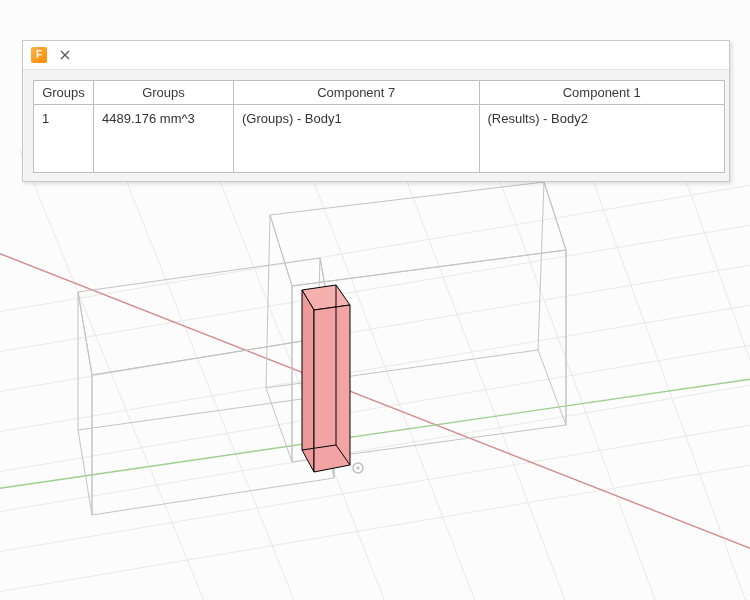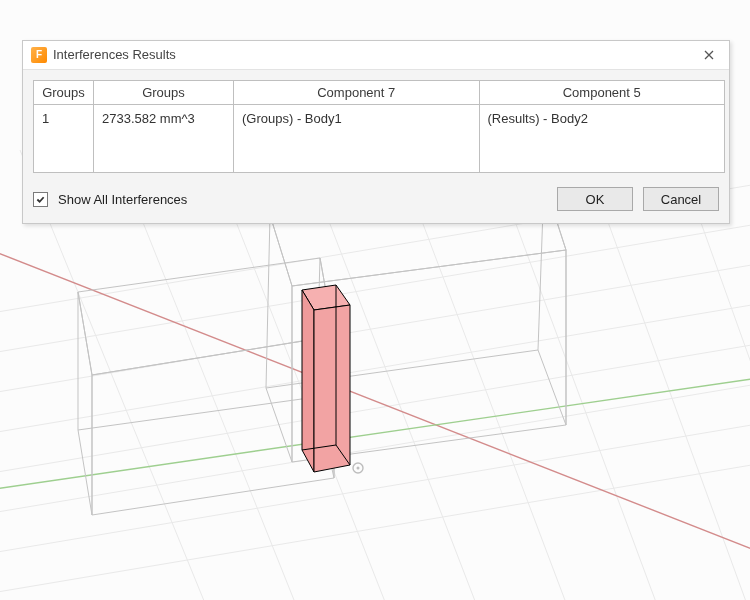--- a/index.html
+++ b/index.html
@@ -130,63 +130,51 @@
       <line x1="336" y1="285" x2="336" y2="445" stroke="#000"></line>
       <line x1="302" y1="450" x2="336" y2="445" stroke="#000"></line>
       <line x1="336" y1="445" x2="350" y2="465" stroke="#000"></line>
     </g>
   </svg>
 </div>
 
 <div class="dlg">
   <div class="dlg-titlebar">
     <span class="dlg-icon">F</span>
-    <span class="dlg-title">Interferences Results</span>
     <span class="dlg-close">
       <svg viewBox="0 0 10 10">
           <path d="M1 1 L9 9 M9 1 L1 9" stroke="#555" stroke-width="1.3"></path>
         </svg>
     </span>
   </div>
 
   <div class="dlg-body">
     <table class="results">
       <colgroup>
           <col class="g">
           <col class="v">
           <col class="c">
           <col class="c">
         </colgroup>
       <tbody>
           <tr>
         <th>Groups</th>
         <th>Groups</th>
         <th>Component 7</th>
-        <th>Component 5</th>
+        <th>Component 1</th>
       </tr>
       <tr class="data">
         <td>1</td>
-        <td>2733.582 mm^3</td>
+        <td>4489.176 mm^3</td>
         <td>(Groups) - Body1</td>
         <td>(Results) - Body2</td>
       </tr>
       <tr class="pad">
         <td></td>
             <td></td>
             <td></td>
             <td></td>
       </tr>
     </tbody>
       </table>
   </div>
 
-  <div class="dlg-footer">
-    <span class="chk">
-      <svg viewBox="0 0 10 10">
-          <polyline points="1.5,5 4,7.5 8.5,2.5"></polyline>
-        </svg>
-    </span>
-    <span class="chk-label">Show All Interferences</span>
-    <span class="spacer"></span>
-    <span class="btn">OK</span>
-    <span class="btn">Cancel</span>
-  </div>
 </div>
 
 </body></html>

